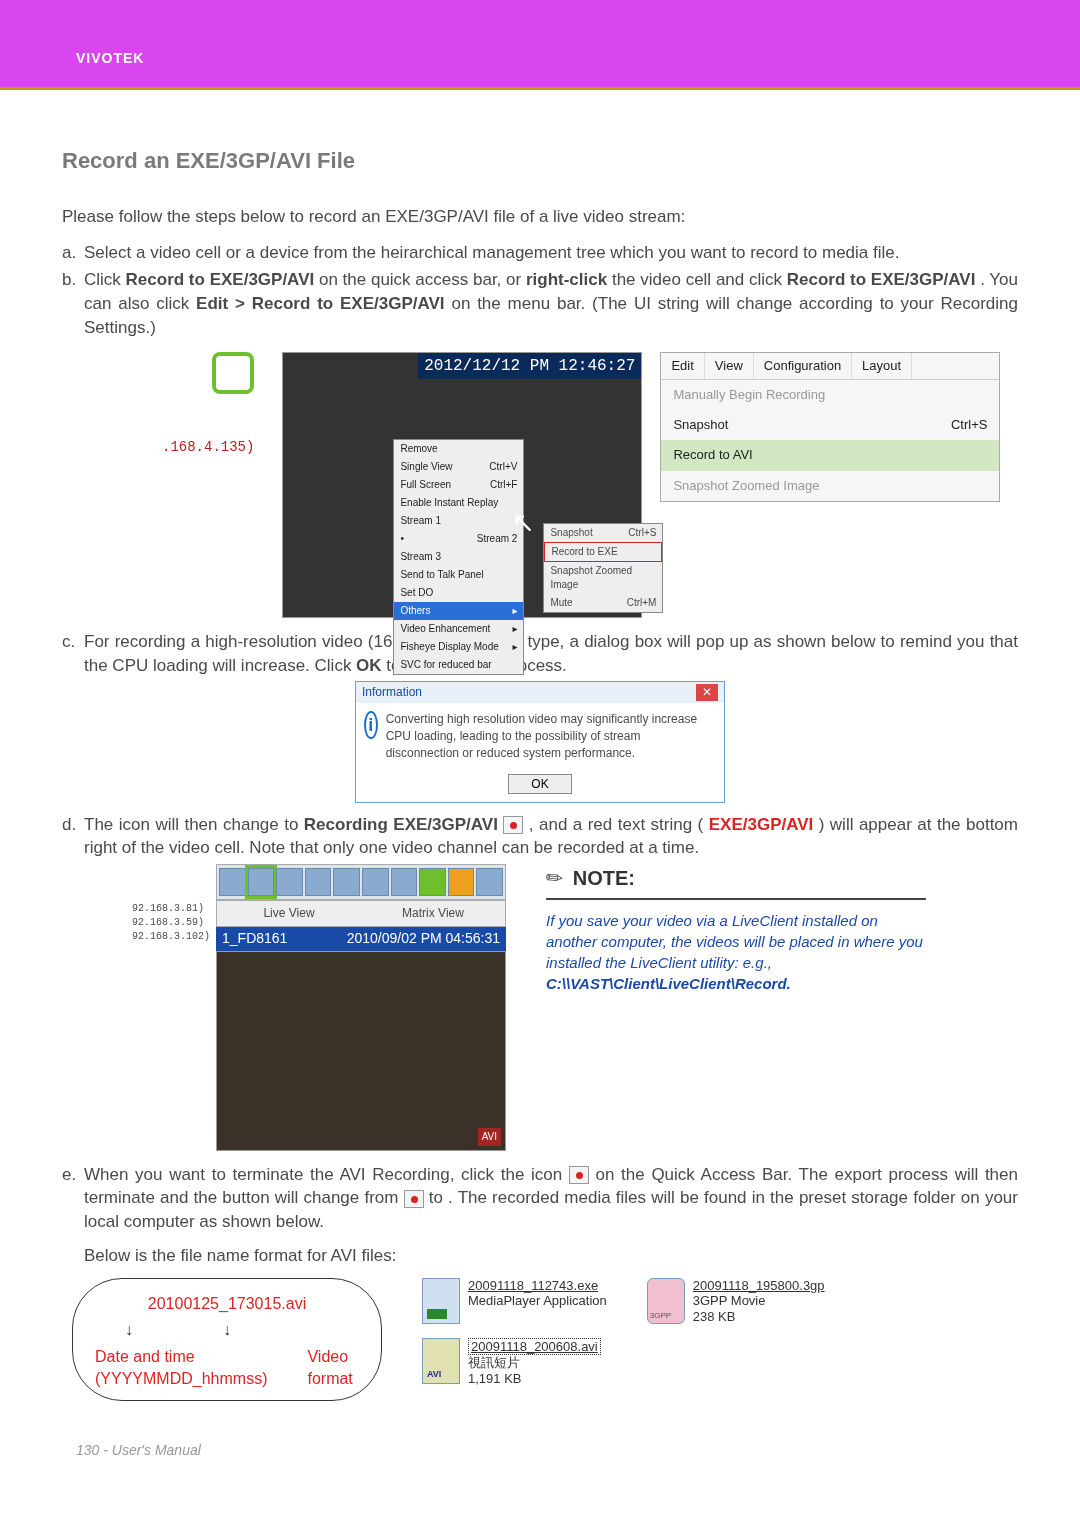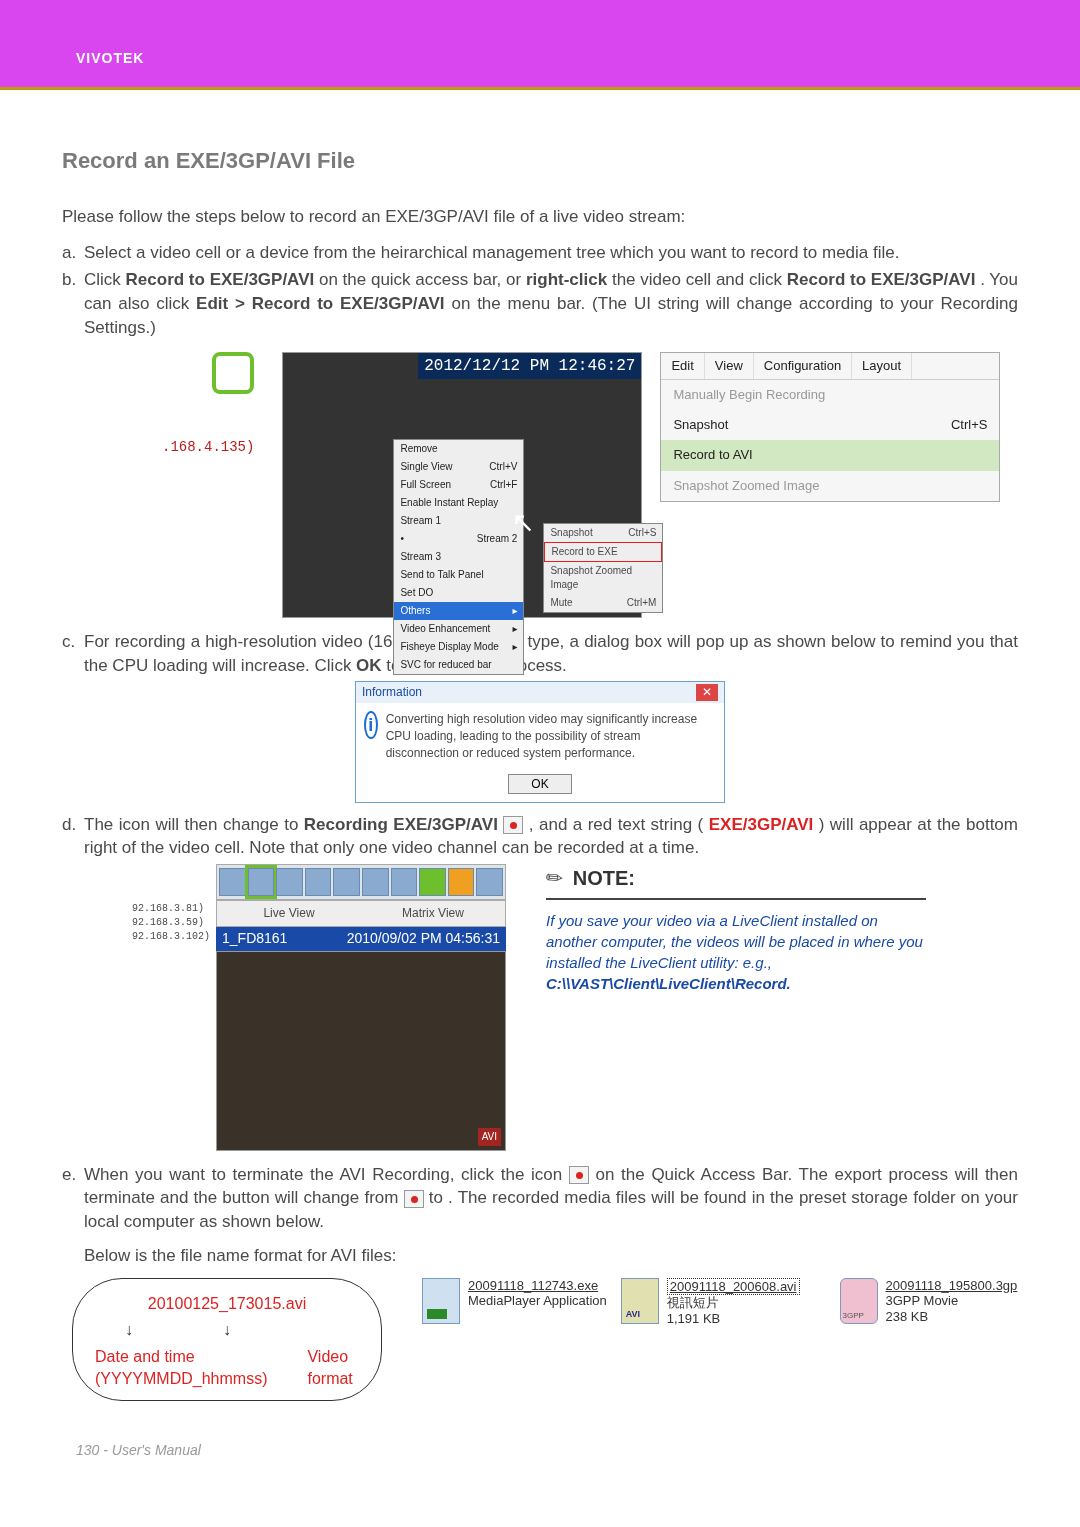--- a/index.html
+++ b/index.html
@@ -435,21 +435,21 @@
       </div>
       <div style="display:flex;gap:40px;">
         <div>
           <div>Date and time</div>
           <div>(YYYYMMDD_hhmmss)</div>
         </div>
         <div>Video format</div>
       </div>
     </div>
 
-    <div style="display:flex;flex-direction:row;gap:14px;">
+    <div style="display:flex;flex-direction:column;gap:14px;">
       <div class="file-item">
         <div class="file-ico exe"></div>
         <div class="file-meta">
           <div class="fn">20091118_112743.exe</div>
           <div>MediaPlayer Application</div>
         </div>
       </div>
       <div class="file-item">
         <div class="file-ico avi"></div>
         <div class="file-meta">

